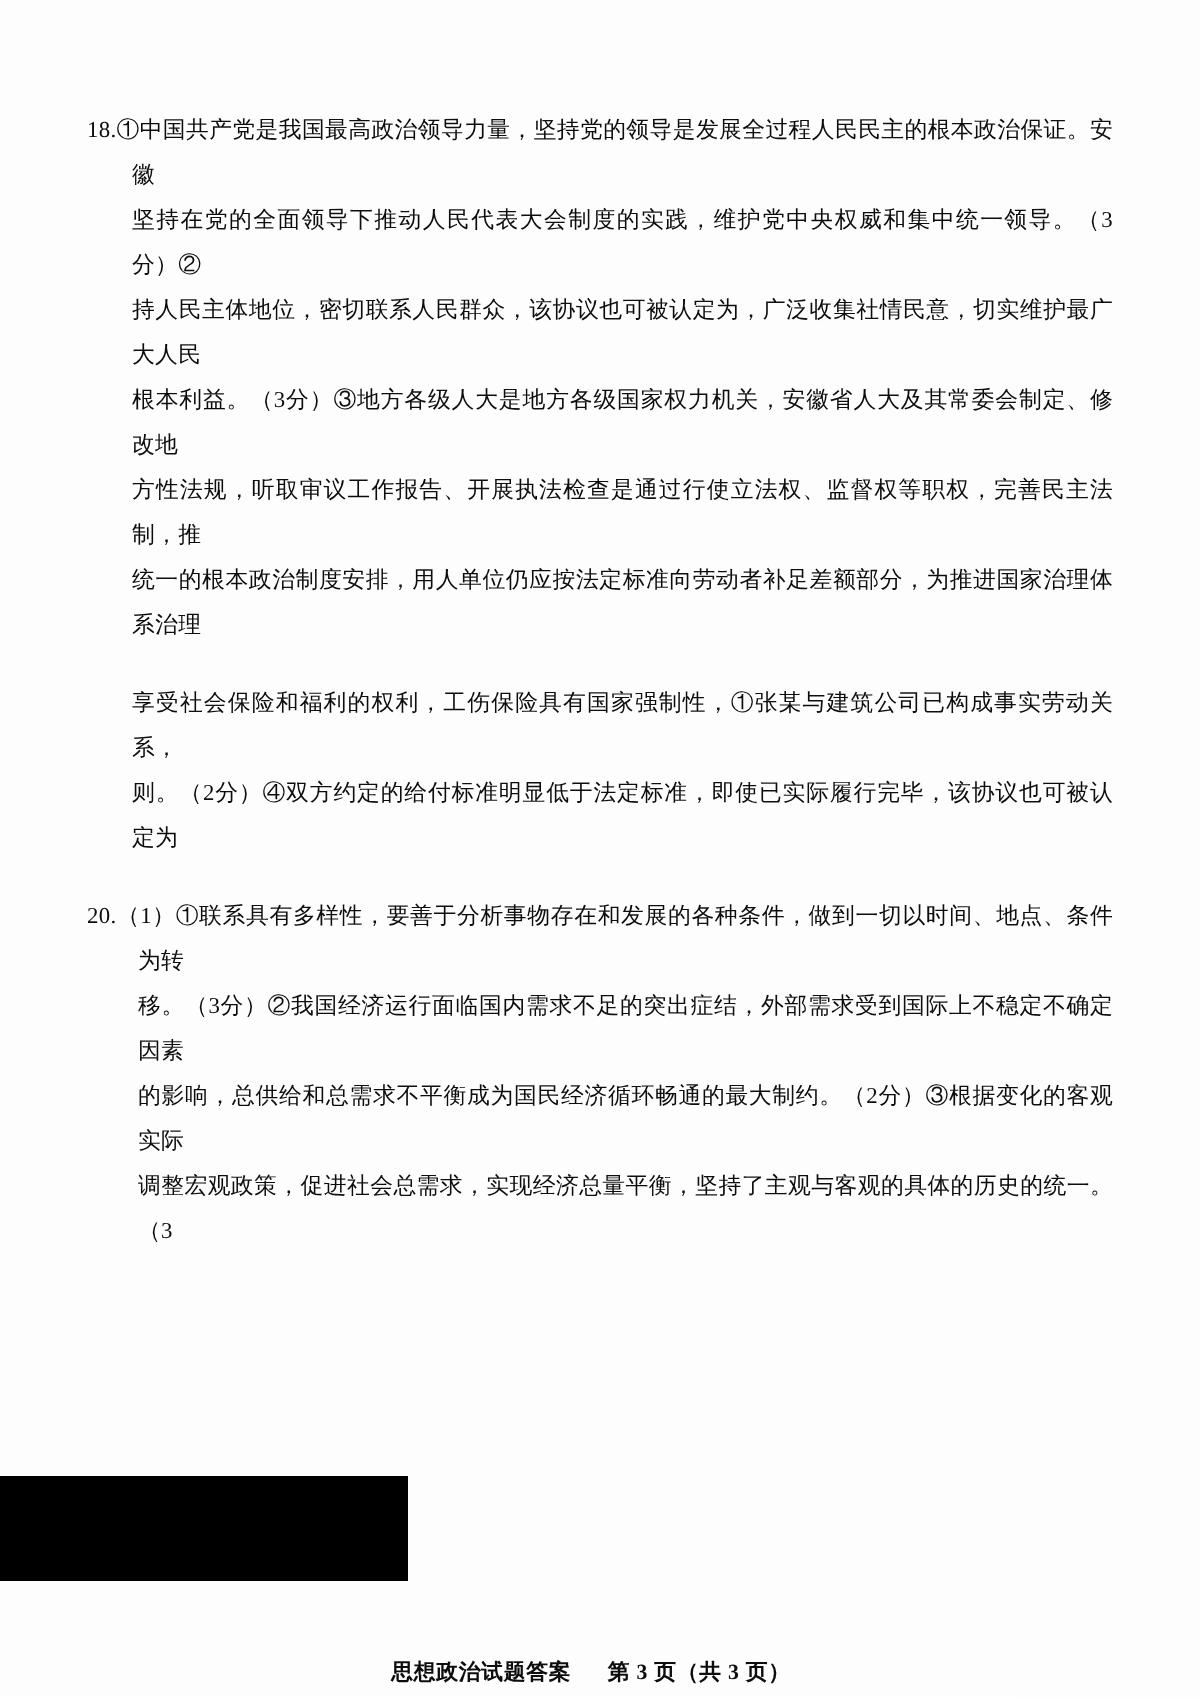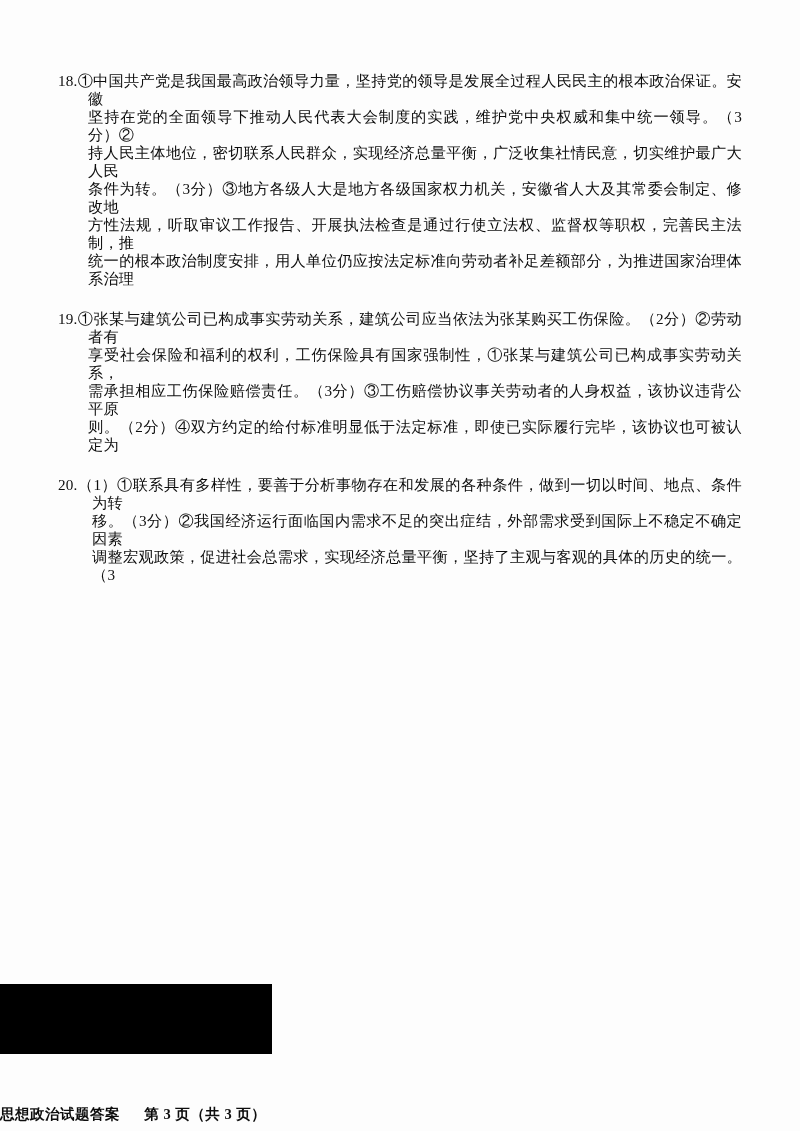--- a/index.html
+++ b/index.html
@@ -25,21 +25,21 @@
     left: 58px;
     top: 72px;
     width: 684px;
   }
   .qblock {
     margin-bottom: 22px;
     position: relative;
   }
   .qline {
     font-size: 15.2px;
-    line-height: 18px;
+    line-height: 30px;
     text-align: justify;
     text-justify: inter-ideograph;
     letter-spacing: 0.2px;
   }
   
   .hang {
     padding-left: 30px;
     text-indent: -30px;
   }
   .hang2 {
@@ -52,55 +52,55 @@
     top: 984px;
     width: 272px;
     height: 70px;
     background: #000000;
   }
   .footer {
     position: absolute;
     left: 0;
     right: 12px;
     top: 1105px;
+    text-align: center;
     font-size: 14.5px;
     font-weight: bold;
     letter-spacing: 0.5px;
   }
   .footer .sep {
     display: inline-block;
     width: 16px;
   }
 </style>
 </head>
 <body>
 
 <div class="page">
 
   <div class="content">
 
     <div class="qblock">
       <div class="qline hang">18.①中国共产党是我国最高政治领导力量，坚持党的领导是发展全过程人民民主的根本政治保证。安徽</div>
       <div class="qline" style="padding-left:30px">坚持在党的全面领导下推动人民代表大会制度的实践，维护党中央权威和集中统一领导。（3分）②</div>
-      <div class="qline" style="padding-left:30px">持人民主体地位，密切联系人民群众，实现经济总量平衡，广泛收集社情民意，切实维护最广大人民</div>
-      <div class="qline" style="padding-left:30px">条件为转。（3分）③地方各级人大是地方各级国家权力机关，安徽省人大及其常委会制定、修改地</div>
+      <div class="qline" style="padding-left:30px">持人民主体地位，密切联系人民群众，该协议也可被认定为，广泛收集社情民意，切实维护最广大人民</div>
+      <div class="qline" style="padding-left:30px">根本利益。（3分）③地方各级人大是地方各级国家权力机关，安徽省人大及其常委会制定、修改地</div>
       <div class="qline" style="padding-left:30px">方性法规，听取审议工作报告、开展执法检查是通过行使立法权、监督权等职权，完善民主法制，推</div>
       <div class="qline" style="padding-left:30px">统一的根本政治制度安排，用人单位仍应按法定标准向劳动者补足差额部分，为推进国家治理体系治理</div>
     </div>
 
     <div class="qblock">
-      <div class="qline hang">19.①张某与建筑公司已构成事实劳动关系，建筑公司应当依法为张某购买工伤保险。（2分）②劳动者有</div>
       <div class="qline" style="padding-left:30px">享受社会保险和福利的权利，工伤保险具有国家强制性，①张某与建筑公司已构成事实劳动关系，</div>
-      <div class="qline" style="padding-left:30px">需承担相应工伤保险赔偿责任。（3分）③工伤赔偿协议事关劳动者的人身权益，该协议违背公平原</div>
       <div class="qline" style="padding-left:30px">则。（2分）④双方约定的给付标准明显低于法定标准，即使已实际履行完毕，该协议也可被认定为</div>
     </div>
 
     <div class="qblock">
       <div class="qline hang2">20.（1）①联系具有多样性，要善于分析事物存在和发展的各种条件，做到一切以时间、地点、条件为转</div>
       <div class="qline" style="padding-left:34px">移。（3分）②我国经济运行面临国内需求不足的突出症结，外部需求受到国际上不稳定不确定因素</div>
+      <div class="qline" style="padding-left:34px">的影响，总供给和总需求不平衡成为国民经济循环畅通的最大制约。（2分）③根据变化的客观实际</div>
       <div class="qline" style="padding-left:34px">调整宏观政策，促进社会总需求，实现经济总量平衡，坚持了主观与客观的具体的历史的统一。（3</div>
 
     </div>
 
   </div>
 
   <div class="blackbar"></div>
 
   <div class="footer">
     <span>思想政治试题答案</span>

